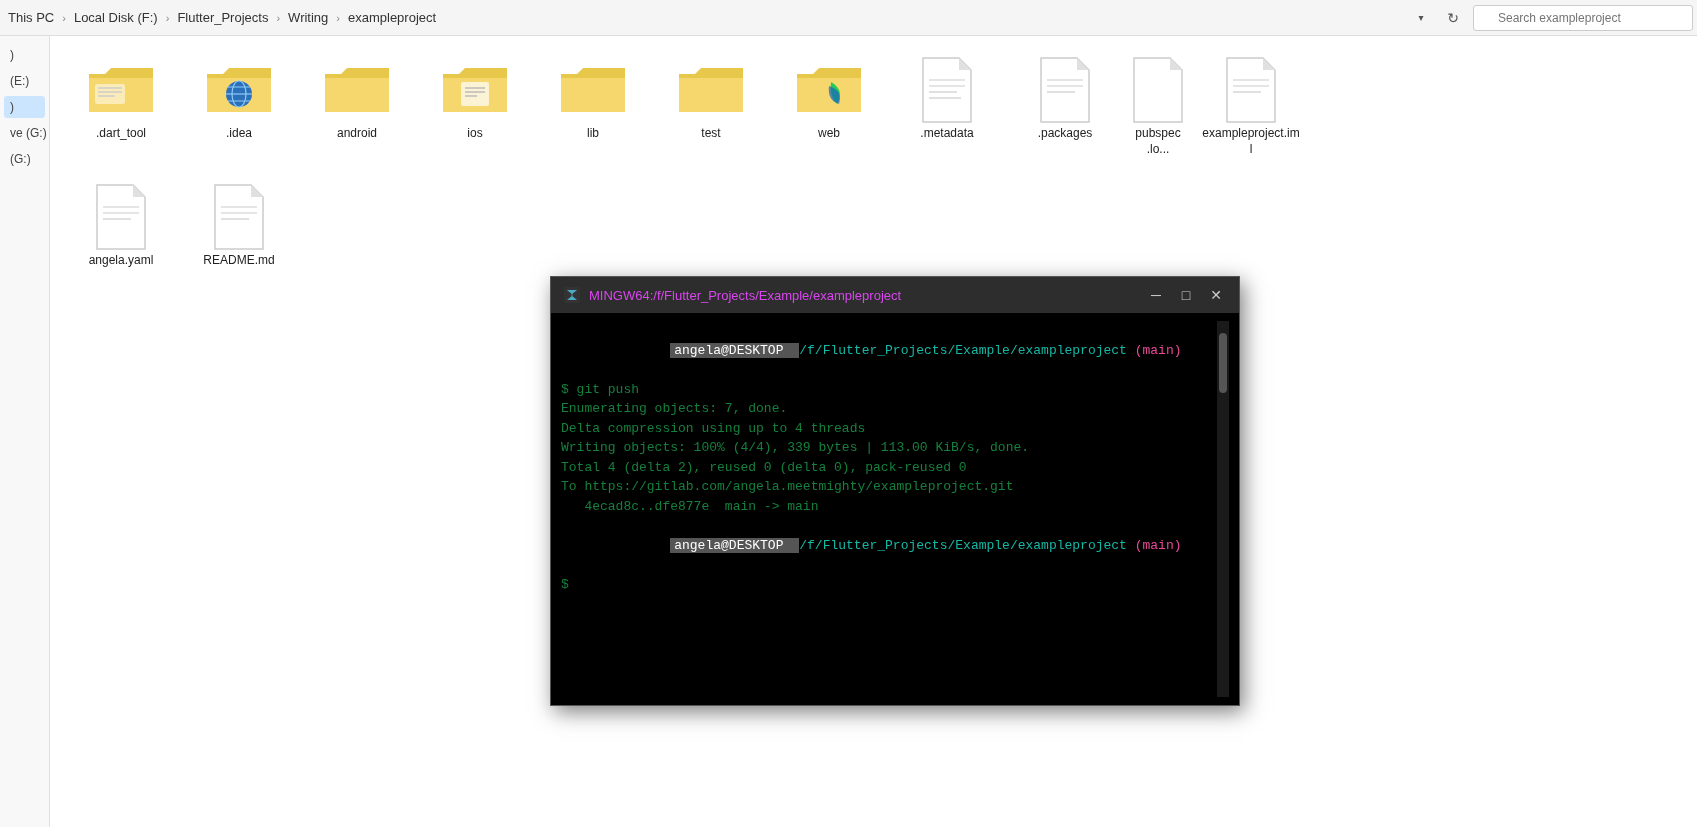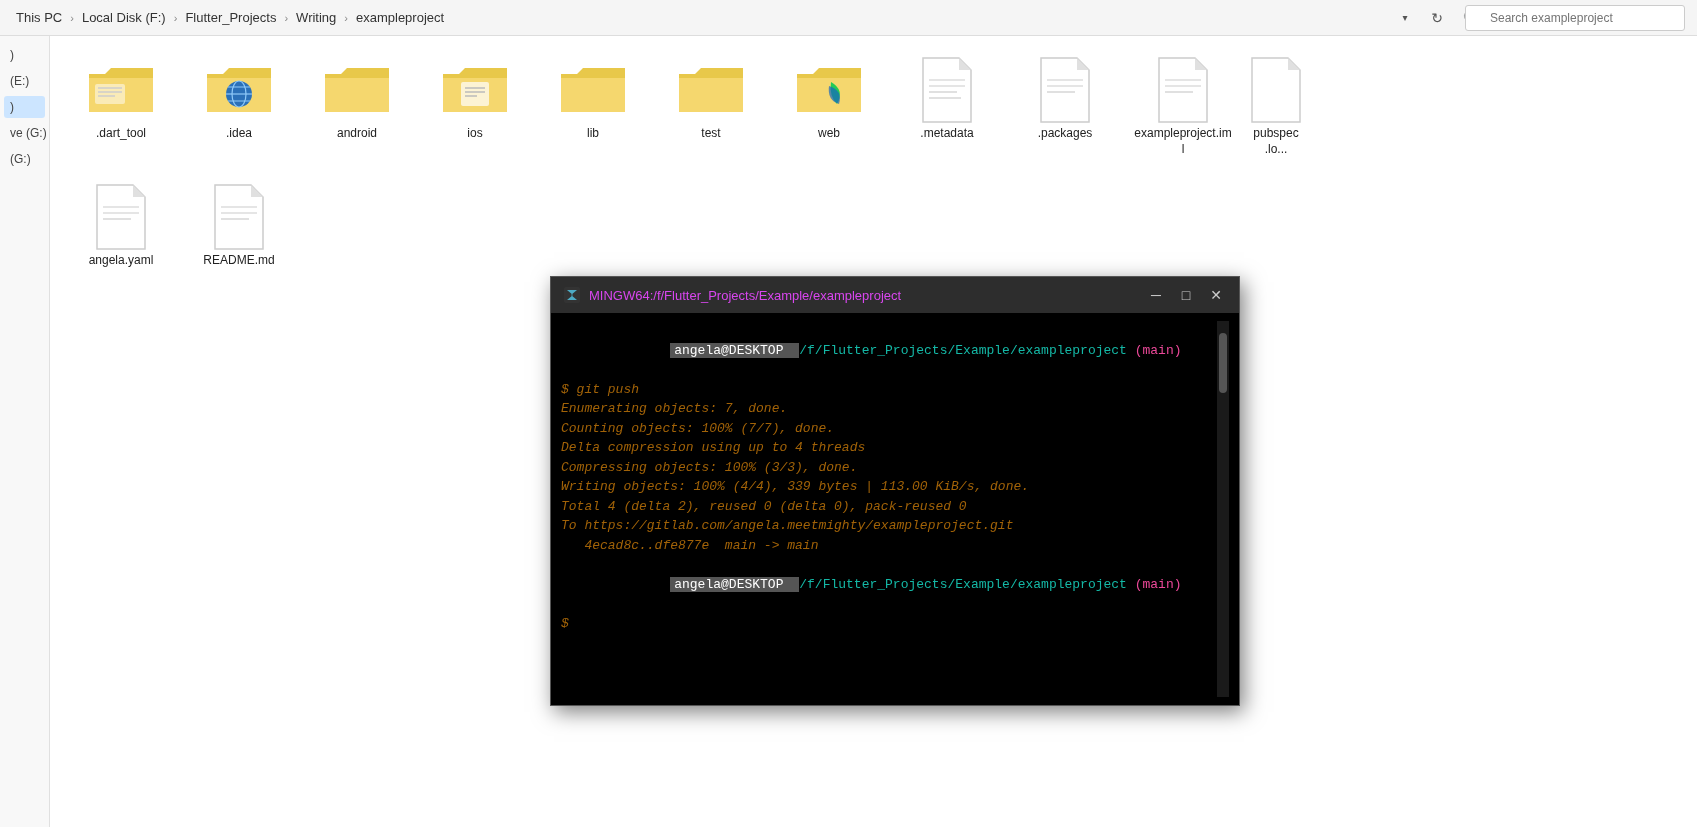--- a/index.html
+++ b/index.html
@@ -21,21 +21,21 @@
       flex-direction: column;
     }
 
     
     .address-bar {
       background: #f5f5f5;
       border-bottom: 1px solid #ddd;
       height: 36px;
       display: flex;
       align-items: center;
-      padding: 0 12px;
+      padding: 0 4px;
       gap: 6px;
     }
     .breadcrumb-container {
       display: flex;
       align-items: center;
       flex: 1;
       font-size: 13px;
       color: #333;
       gap: 2px;
     }
@@ -73,21 +73,20 @@
     }
     .search-box {
       width: 220px;
       height: 26px;
       border: 1px solid #ccc;
       border-radius: 3px;
       padding: 0 8px 0 24px;
       font-size: 12px;
       background: #fff;
       position: relative;
-      margin-left: 8px;
     }
     .search-wrapper {
       position: relative;
       display: flex;
       align-items: center;
     }
     .search-icon-box {
       position: absolute;
       left: 6px;
       color: #888;
@@ -250,21 +249,21 @@
       flex: 1;
       font-family: 'Consolas', 'Courier New', monospace;
       font-size: 13px;
       line-height: 1.5;
       overflow: hidden;
     }
     .term-line {
       white-space: pre;
       margin: 0;
     }
-    .term-white { color: #a16207; font-style: italic; }
+    .term-white { color: #15803d; }
     .term-path { color: #14b8a6; }
     .term-branch { color: #ec4899; }
   </style>
 </head>
 <body>
 
 <div class="explorer">
 
   <div class="address-bar">
     <div class="breadcrumb-container">
@@ -409,43 +408,43 @@
             <path d="M4,2 L40,2 L52,14 L52,66 L4,66 Z" fill="#fff" stroke="#ccc" stroke-width="1.5"></path>
             <path d="M40,2 L40,14 L52,14 Z" fill="#e0e0e0"></path>
             <line x1="10" y1="24" x2="46" y2="24" stroke="#ccc" stroke-width="1.2"></line>
             <line x1="10" y1="30" x2="46" y2="30" stroke="#ccc" stroke-width="1.2"></line>
             <line x1="10" y1="36" x2="38" y2="36" stroke="#ccc" stroke-width="1.2"></line>
           </svg>
         </div>
         <span class="file-label">.packages</span>
       </div>
 
+      <div class="file-item" style="width:60px;overflow:hidden;">
+        <div class="file-icon">
+          <svg class="doc-svg" viewBox="0 0 56 68" xmlns="http://www.w3.org/2000/svg">
+            <path d="M4,2 L40,2 L52,14 L52,66 L4,66 Z" fill="#fff" stroke="#ccc" stroke-width="1.5"></path>
+            <path d="M40,2 L40,14 L52,14 Z" fill="#e0e0e0"></path>
+          </svg>
+        </div>
+        <span class="file-label">pubspec.lo...</span>
+      </div>
+
       <div class="file-item">
         <div class="file-icon">
           <svg class="doc-svg" viewBox="0 0 56 68" xmlns="http://www.w3.org/2000/svg">
             <path d="M4,2 L40,2 L52,14 L52,66 L4,66 Z" fill="#fff" stroke="#ccc" stroke-width="1.5"></path>
             <path d="M40,2 L40,14 L52,14 Z" fill="#e0e0e0"></path>
             <line x1="10" y1="24" x2="46" y2="24" stroke="#ccc" stroke-width="1.2"></line>
             <line x1="10" y1="30" x2="46" y2="30" stroke="#ccc" stroke-width="1.2"></line>
             <line x1="10" y1="36" x2="38" y2="36" stroke="#ccc" stroke-width="1.2"></line>
           </svg>
         </div>
         <span class="file-label">exampleproject.iml</span>
       </div>
 
-      <div class="file-item" style="width:60px;overflow:hidden;">
-        <div class="file-icon">
-          <svg class="doc-svg" viewBox="0 0 56 68" xmlns="http://www.w3.org/2000/svg">
-            <path d="M4,2 L40,2 L52,14 L52,66 L4,66 Z" fill="#fff" stroke="#ccc" stroke-width="1.5"></path>
-            <path d="M40,2 L40,14 L52,14 Z" fill="#e0e0e0"></path>
-          </svg>
-        </div>
-        <span class="file-label">pubspec.lo...</span>
-      </div>
-
       <div style="width:100%;flex-basis:100%;height:0;"></div>
 
       <div class="file-item" style="margin-top:0;align-self:flex-start;">
         <div class="file-icon">
           <svg class="doc-svg" viewBox="0 0 56 68" xmlns="http://www.w3.org/2000/svg">
             <path d="M4,2 L40,2 L52,14 L52,66 L4,66 Z" fill="#fff" stroke="#ccc" stroke-width="1.5"></path>
             <path d="M40,2 L40,14 L52,14 Z" fill="#e0e0e0"></path>
             <line x1="10" y1="24" x2="46" y2="24" stroke="#ccc" stroke-width="1.2"></line>
             <line x1="10" y1="30" x2="46" y2="30" stroke="#ccc" stroke-width="1.2"></line>
             <line x1="10" y1="36" x2="38" y2="36" stroke="#ccc" stroke-width="1.2"></line>
@@ -482,23 +481,21 @@
         </div>
 
         <div class="terminal-body">
           <div class="terminal-content">
 
             <div class="term-line">
               <span style="background:#555;color:#fff;padding:0 4px;">angela@DESKTOP</span><span style="background:#555;color:#fff;padding:0 2px;"> </span><span class="term-path">/f/Flutter_Projects/Example/exampleproject</span> <span class="term-branch">(main)</span>
             </div>
             <div class="term-line term-white">$ git push</div>
             <div class="term-line term-white">Enumerating objects: 7, done.</div>
-            <div class="term-line term-white">Counting objects: 100% (7/7), done.</div>
             <div class="term-line term-white">Delta compression using up to 4 threads</div>
-            <div class="term-line term-white">Compressing objects: 100% (3/3), done.</div>
             <div class="term-line term-white">Writing objects: 100% (4/4), 339 bytes | 113.00 KiB/s, done.</div>
             <div class="term-line term-white">Total 4 (delta 2), reused 0 (delta 0), pack-reused 0</div>
             <div class="term-line term-white">To https://gitlab.com/angela.meetmighty/exampleproject.git</div>
             <div class="term-line term-white">   4ecad8c..dfe877e  main -&gt; main</div>
 
             <div class="term-line">
               <span style="background:#555;color:#fff;padding:0 4px;">angela@DESKTOP</span><span style="background:#555;color:#fff;padding:0 2px;"> </span><span class="term-path">/f/Flutter_Projects/Example/exampleproject</span> <span class="term-branch">(main)</span>
             </div>
             <div class="term-line term-white">$</div>
           </div>

